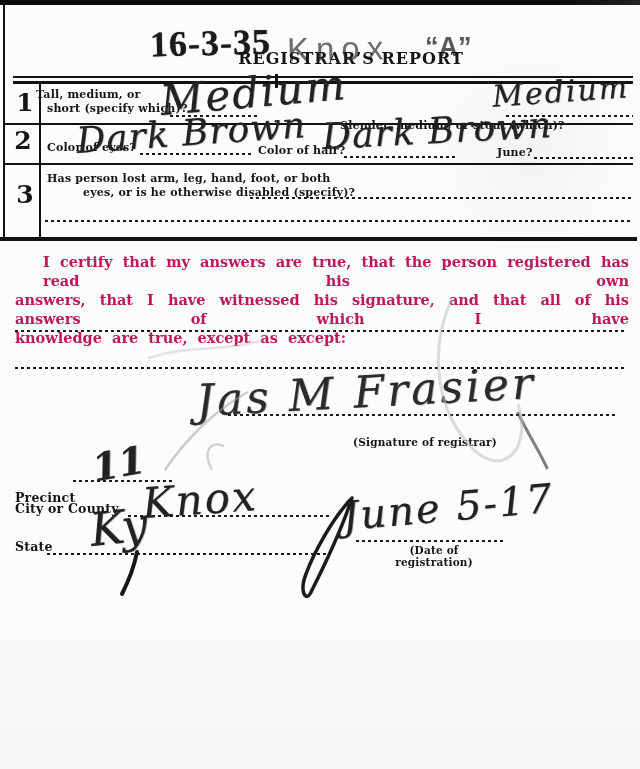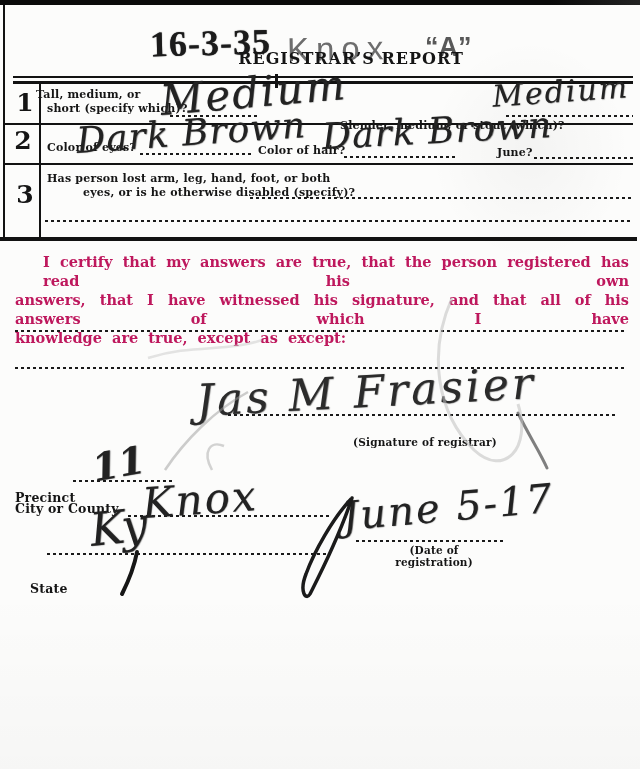--- a/index.html
+++ b/index.html
@@ -86,21 +86,21 @@
   <div class="abs print caption" style="left:350px;top:436px;width:150px;">(Signature of registrar)</div>
 
   <div class="abs print smx" style="left:15px;top:467px;margin-top:24px;">Precinct</div>
   <div class="abs dots" style="left:73px;top:480px;width:102px;"></div>
   <div class="abs hw" style="left:92px;top:441px;font-size:38px;font-weight:700;transform:rotate(-10deg);">11</div>
 
   <div class="abs print smx" style="left:15px;top:502px;">City or County</div>
   <div class="abs dots" style="left:128px;top:515px;width:203px;"></div>
   <div class="abs hw" style="left:142px;top:475px;font-size:42px;transform:rotate(-4deg);letter-spacing:2px;">Knox</div>
 
-  <div class="abs print smx" style="left:30px;top:540px;margin-top:42px;">State</div>
+  <div class="abs print smx" style="left:15px;top:540px;">State</div>
   <div class="abs dots" style="left:47px;top:553px;width:284px;"></div>
   <div class="abs hw" style="left:90px;top:500px;font-size:46px;transform:rotate(-6deg);">Ky</div>
 
   <div class="abs hw" style="left:342px;top:484px;font-size:40px;transform:rotate(-5deg);letter-spacing:2px;">June 5-17</div>
   <div class="abs dots" style="left:356px;top:540px;width:148px;"></div>
   <div class="abs print caption" style="left:374px;top:544px;width:120px;">(Date of registration)</div>
 
   <svg class="abs" width="640" height="769" viewBox="0 0 640 769" style="left:0;top:0;pointer-events:none;">
 
     <path d="M137,552 C134,568 129,580 122,594" stroke="#161616" stroke-width="4" fill="none" stroke-linecap="round"></path>

